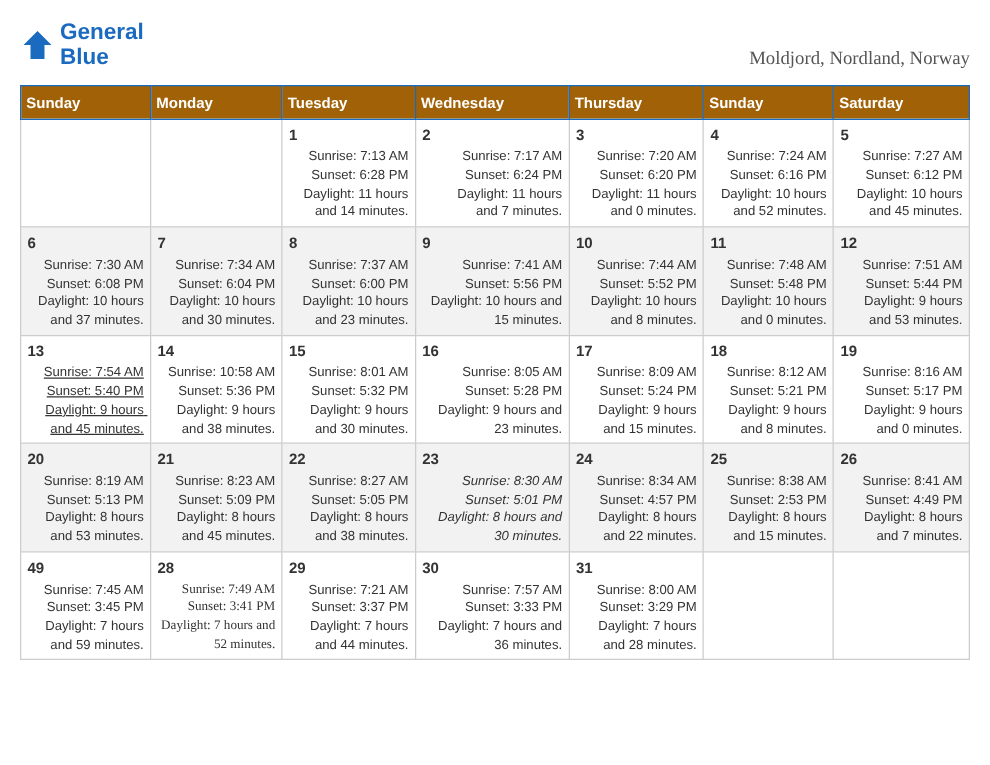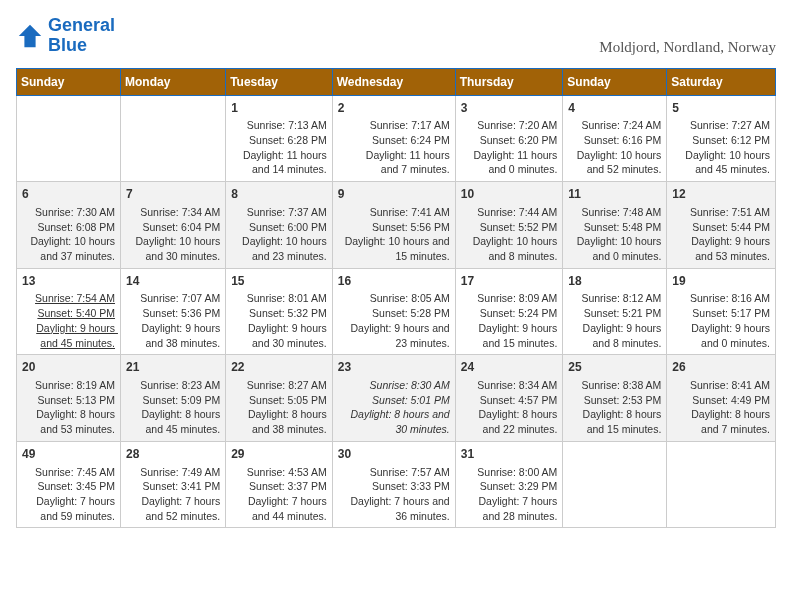--- a/index.html
+++ b/index.html
@@ -207,21 +207,21 @@
       </tr>
       <tr>
         <td>
           <span class="day-num">13</span>
           <div class="day-info" style="white-space: pre-wrap; text-decoration: underline;">Sunrise: 7:54 AM
 Sunset: 5:40 PM
 Daylight: 9 hours and 45 minutes.</div>
         </td>
         <td>
           <span class="day-num">14</span>
-          <div class="day-info" style="white-space: pre-wrap;">Sunrise: 7:07 AM
+          <div class="day-info" style="white-space: pre-wrap;">Sunrise: 10:58 AM
 Sunset: 5:36 PM
 Daylight: 9 hours and 38 minutes.</div>
         </td>
         <td>
           <span class="day-num">15</span>
           <div class="day-info" style="white-space: pre-wrap;">Sunrise: 8:01 AM
 Sunset: 5:32 PM
 Daylight: 9 hours and 30 minutes.</div>
         </td>
         <td>
@@ -295,27 +295,27 @@
       </tr>
       <tr>
         <td>
           <span class="day-num">49</span>
           <div class="day-info" style="white-space: pre-wrap;">Sunrise: 7:45 AM
 Sunset: 3:45 PM
 Daylight: 7 hours and 59 minutes.</div>
         </td>
         <td>
           <span class="day-num">28</span>
-          <div class="day-info" style="white-space: pre-wrap;">Sunrise: 7:49 AM
+          <div class="day-info" style="white-space: pre-wrap; font-family: Liberation Serif, serif;">Sunrise: 7:49 AM
 Sunset: 3:41 PM
 Daylight: 7 hours and 52 minutes.</div>
         </td>
         <td>
           <span class="day-num">29</span>
-          <div class="day-info" style="white-space: pre-wrap;">Sunrise: 4:53 AM
+          <div class="day-info" style="white-space: pre-wrap;">Sunrise: 7:21 AM
 Sunset: 3:37 PM
 Daylight: 7 hours and 44 minutes.</div>
         </td>
         <td>
           <span class="day-num">30</span>
           <div class="day-info" style="white-space: pre-wrap;">Sunrise: 7:57 AM
 Sunset: 3:33 PM
 Daylight: 7 hours and 36 minutes.</div>
         </td>
         <td>

